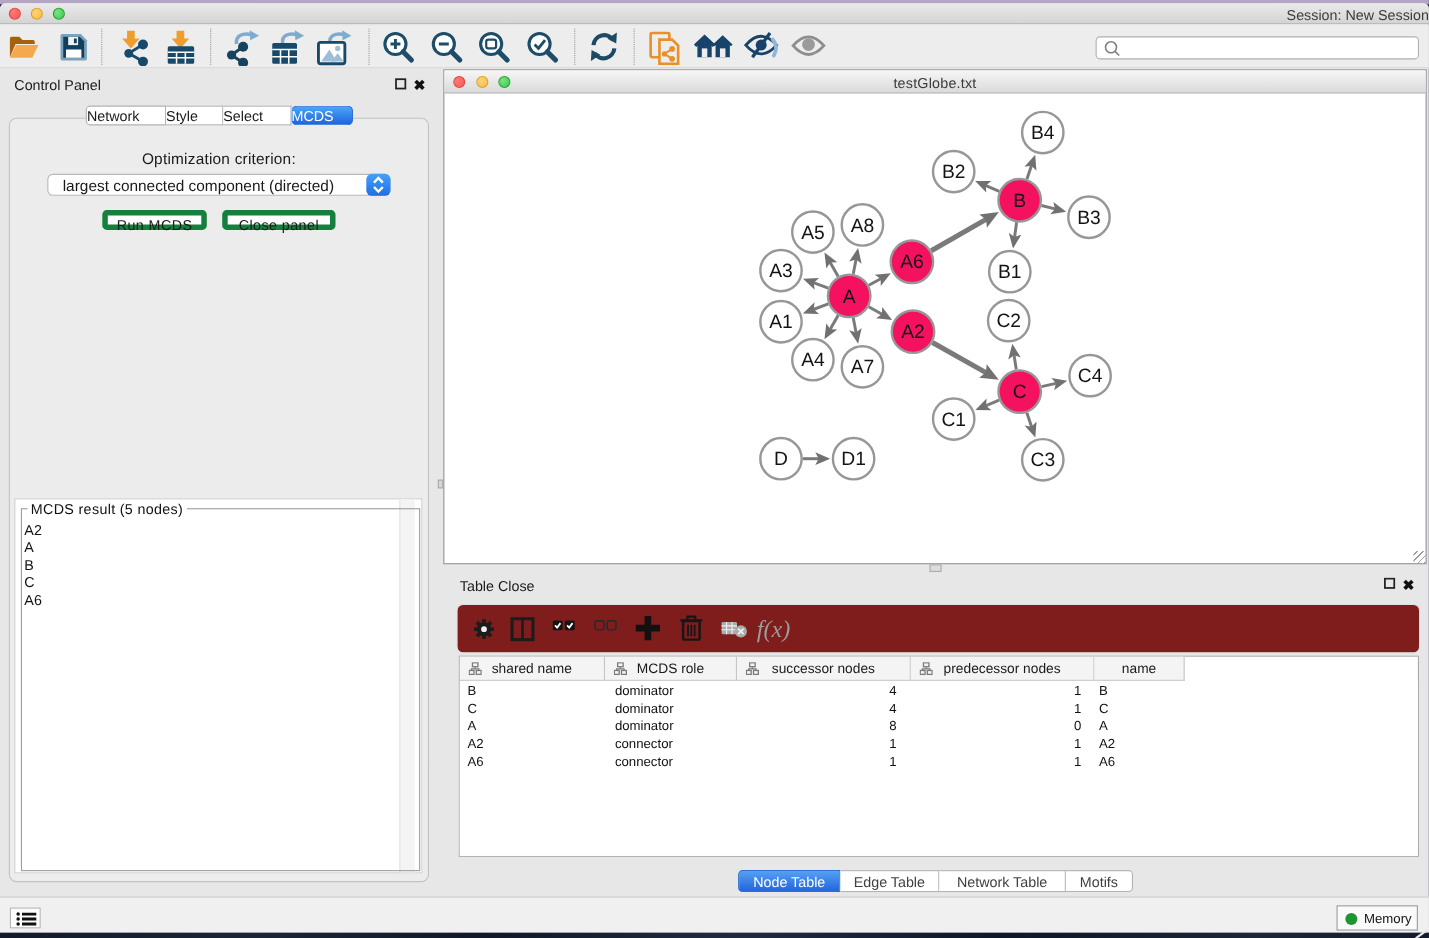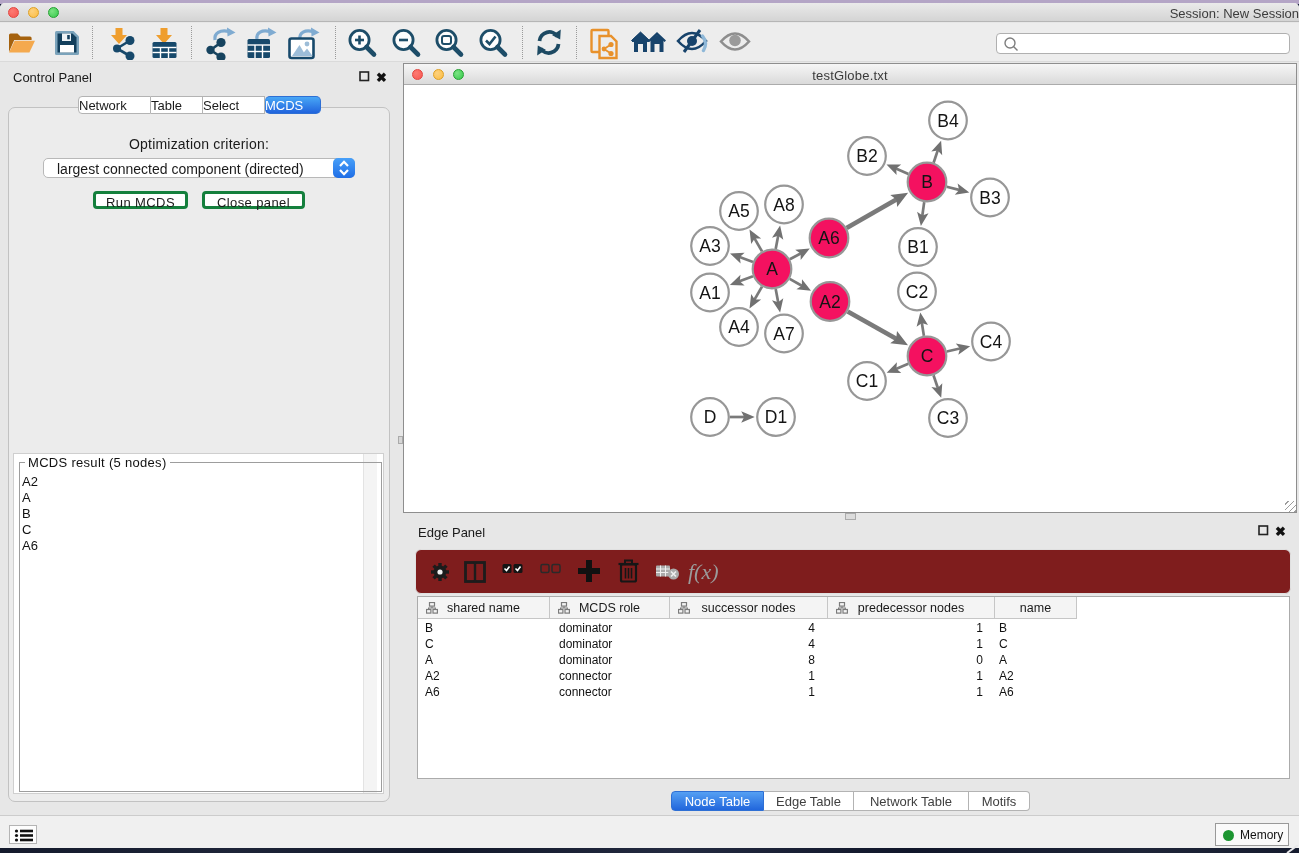--- a/index.html
+++ b/index.html
@@ -29,21 +29,21 @@
 .tab { position:absolute; top:93px; height:18px; background:#fff; border:1px solid #b3b3b3;
   font-size:13px; color:#1a1a1a; text-align:left; line-height:18px; }
 #tab-mcds { background:linear-gradient(#48a7f6,#2063dd); color:#fff; border-color:#2e6fd4;
   border-radius:5px; }
 #opt-label { position:absolute; left:0; top:133px; width:398px; text-align:center; font-size:14px; color:#1a1a1a; letter-spacing:0.2px; }
 #combo { position:absolute; left:43px; top:155px; width:312px; height:20px; background:#fff;
   border:1px solid #b8b8b8; border-radius:5px; font-size:14px; color:#1a1a1a; }
 #combo span { position:absolute; left:13px; top:2px; }
 #combo-btn { position:absolute; right:-1px; top:-1px; width:22px; height:20px;
   background:linear-gradient(#47a0f9,#1f6ee6); border-radius:5px; }
-.pbtn { position:absolute; top:188px; height:18px; background:#fff; border:3px solid #15803d;
+.pbtn { position:absolute; top:188px; height:18px; background:#fff; border:5px solid #15803d;
   border-radius:4px; font-size:13px; letter-spacing:0.4px; color:#1a1a1a; text-align:center; line-height:17px; }
 #mcds-list { position:absolute; left:13px; top:450px; width:371px; height:341px; background:#fff;
   border:1px solid #cfcfcf; }
 #mcds-scroll { position:absolute; right:6px; top:0px; width:14px; height:339px; background:#f4f4f4;
   border-left:1px solid #e3e3e3; }
 #mcds-group { position:absolute; left:5px; top:8px; width:363px; height:330px;
   border:1px solid #9d9d9d; }
 #mcds-gtitle { position:absolute; left:5px; top:-8px; background:#fff; padding:0 3px; font-size:13px; color:#111; letter-spacing:0.3px; }
 .mitem { position:absolute; left:8px; font-size:13px; color:#111; letter-spacing:0.2px; }
 
@@ -230,21 +230,21 @@
   <line x1="10.5" y1="10.5" x2="14.5" y2="14.5" stroke="#7e7e7e" stroke-width="1.4"></line>
       </svg>
     </div>
 <div id="cp-title">Control Panel</div>
 <div class="winbtn" style="left:359px;top:68px"><svg width="11" height="11">
         <rect x="1" y="1" width="8.5" height="8.5" fill="none" stroke="#222" stroke-width="1.6"></rect>
       </svg></div>
 <div class="winbtn" style="left:376px;top:67px;font-weight:bold;font-size:13px">✖</div>
 <div id="cp-box"></div>
 <div class="tab" style="left:78px;width:73px;border-radius:4px 0 0 4px">Network</div>
-<div class="tab" style="left:151px;width:52px;border-left:0">Table</div>
+<div class="tab" style="left:151px;width:52px;border-left:0">Style</div>
 <div class="tab" style="left:203px;width:62px;border-left:0">Select</div>
 <div class="tab" id="tab-mcds" style="left:265px;width:56px;border-left:0">MCDS</div>
 <div id="opt-label">Optimization criterion:</div>
 <div id="combo">
       <span>largest connected component (directed)</span>
   <div id="combo-btn"><svg width="22" height="20">
     <path d="M7 8 L11 3.8 L15 8" fill="none" stroke="#fff" stroke-width="2.2"></path>
     <path d="M7 12 L11 16.2 L15 12" fill="none" stroke="#fff" stroke-width="2.2"></path>
         </svg></div>
 </div>
@@ -349,21 +349,21 @@
           <text x="522.0" y="276.0" text-anchor="middle" font-size="17.5" fill="#141414">C</text>
           <text x="586.0" y="261.5" text-anchor="middle" font-size="17.5" fill="#141414">C4</text>
           <text x="462.0" y="301.0" text-anchor="middle" font-size="17.5" fill="#141414">C1</text>
           <text x="543.0" y="338.0" text-anchor="middle" font-size="17.5" fill="#141414">C3</text>
           <text x="305.0" y="337.0" text-anchor="middle" font-size="17.5" fill="#141414">D</text>
           <text x="371.0" y="337.0" text-anchor="middle" font-size="17.5" fill="#141414">D1</text>
         </svg>
       </div>
   <div id="net-grip"></div>
 </div>
-<div id="tp-title">Edge Panel</div>
+<div id="tp-title">Table Close</div>
 <div class="winbtn" style="left:1258px;top:522px"><svg width="11" height="11">
         <rect x="1" y="1" width="8.5" height="8.5" fill="none" stroke="#222" stroke-width="1.6"></rect>
       </svg></div>
 <div class="winbtn" style="left:1275px;top:521px;font-weight:bold;font-size:13px">✖</div>
 <div id="tp-toolbar">
   <div style="position:absolute;left:12px;top:9px"><svg width="24" height="26">
     <g fill="#1c1c1c">
             <circle cx="12" cy="13" r="6.4"></circle>
     <g stroke="#1c1c1c" stroke-width="3.4">
       <line x1="12" y1="4" x2="12" y2="22"></line>

